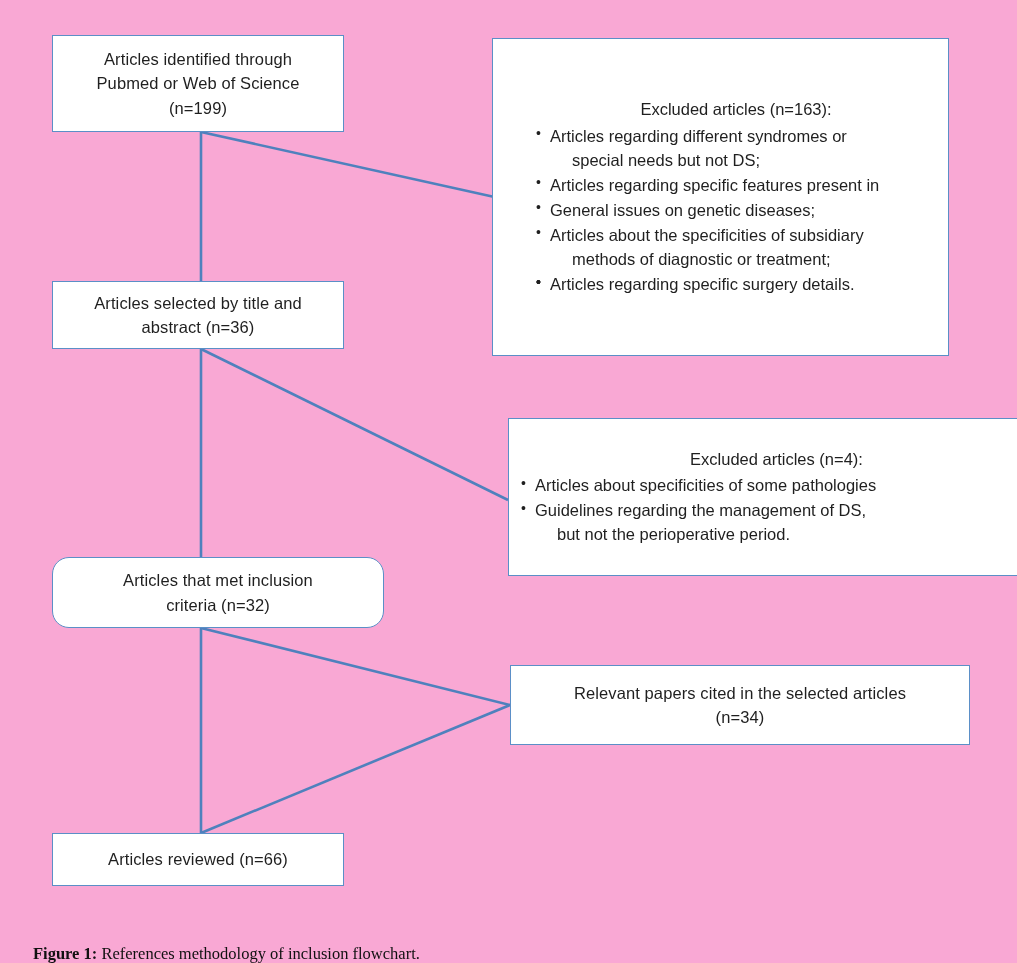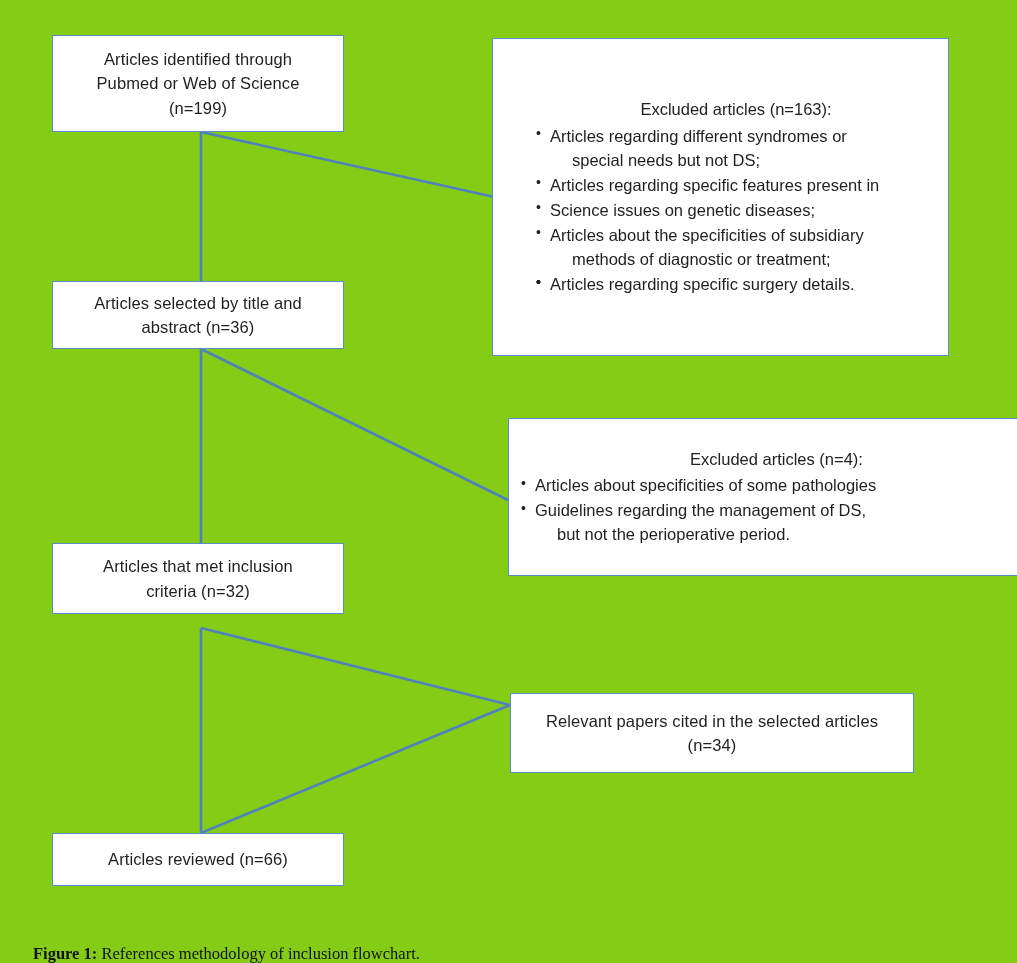--- a/index.html
+++ b/index.html
@@ -8,21 +8,21 @@
     background: #ffffff;
   }
   body {
     font-family: "Liberation Sans", sans-serif;
     color: #1a1a1a;
   }
   #page {
     position: relative;
     width: 1017px;
     height: 963px;
-    background: #84cc16;
+    background: #f9a8d4;
     overflow: hidden;
   }
   #connectors {
     position: absolute;
     left: 0;
     top: 0;
     width: 1017px;
     height: 963px;
     pointer-events: none;
   }
@@ -121,49 +121,49 @@
     <div class="node-text">Articles identified through
 Pubmed or Web of Science
 (n=199)</div>
   </div>
 
   <div class="node node-centered" style="left:52px; top:281px; width:292px; height:68px;">
     <div class="node-text">Articles selected by title and
 abstract (n=36)</div>
   </div>
 
-  <div class="node node-centered" style="left:52px; top:543px; width:292px; height:71px;">
+  <div class="node node-centered" style="left:52px; top:557px; width:332px; height:71px;border-radius:17px;">
     <div class="node-text">Articles that met inclusion
 criteria (n=32)</div>
   </div>
 
   <div class="node node-centered" style="left:52px; top:833px; width:292px; height:53px;">
     <div class="node-text">Articles reviewed (n=66)</div>
   </div>
 
-  <div class="node node-centered" style="left:510px; top:665px; width:404px; height:80px;margin-top:28px;">
+  <div class="node node-centered" style="left:510px; top:665px; width:460px; height:80px;">
     <div class="node-text">Relevant papers cited in the selected articles
 (n=34)</div>
   </div>
 
   <div class="node" style="left:492px; top:38px; width:457px; height:318px;padding-left:31px;">
     <div class="excl-title">Excluded articles (n=163):</div>
     <ul class="excl-list">
       <li>
         <span class="bullet">•</span>
         <span>Articles regarding different syndromes or</span>
         <span class="cont">special needs but not DS;</span>
       </li>
       <li>
         <span class="bullet">•</span>
         <span>Articles regarding specific features present in</span>
       </li>
       <li>
         <span class="bullet">•</span>
-        <span>Science issues on genetic diseases;</span>
+        <span>General issues on genetic diseases;</span>
       </li>
       <li>
         <span class="bullet">•</span>
         <span>Articles about the specificities of subsidiary</span>
         <span class="cont">methods of diagnostic or treatment;</span>
       </li>
       <li>
         <span class="bullet">•</span>
       </li>
       <li>

